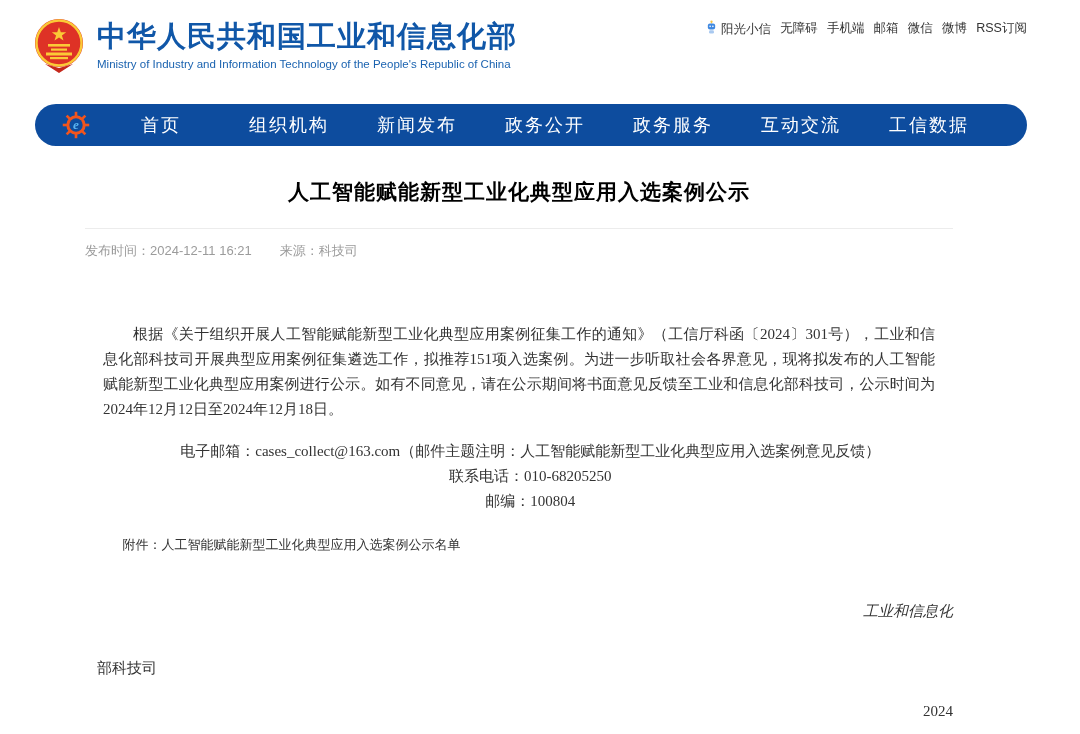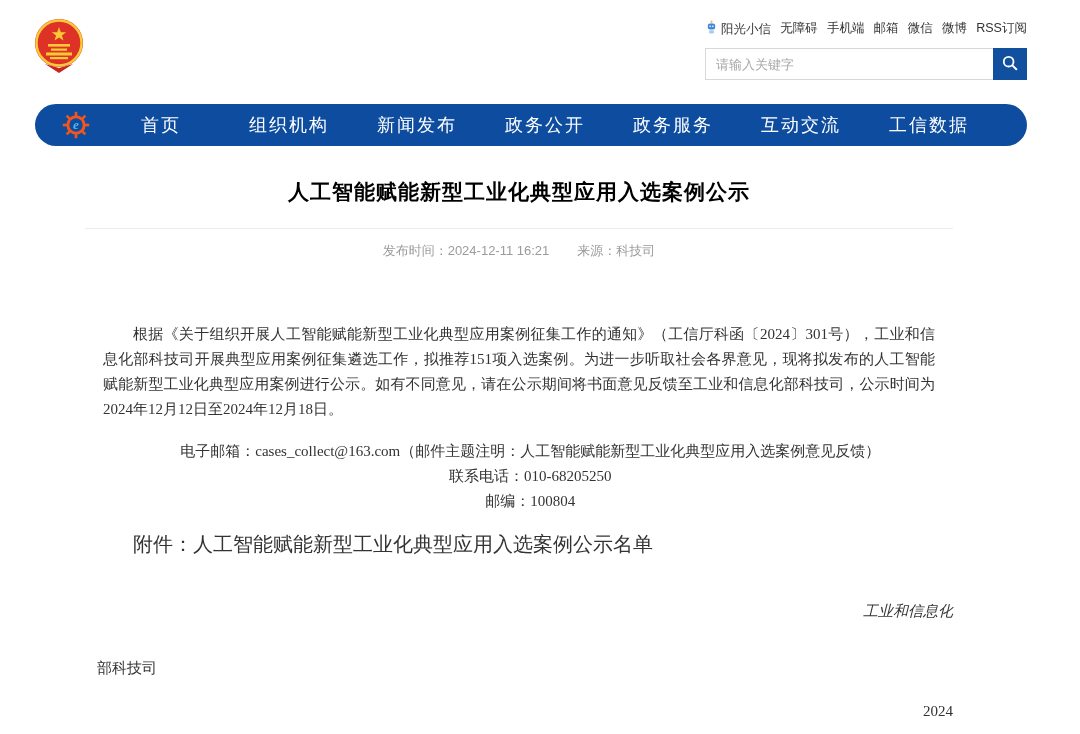--- a/index.html
+++ b/index.html
@@ -43,29 +43,29 @@
   .breadcrumb a { color:#666; text-decoration:none; cursor:pointer; }
   .breadcrumb .crumb-current { color:#666; }
   .breadcrumb .sep { color:#999; margin:0 5px; }
 
   
   .article { width:868px; margin-left:85px; color:#333;
     font-family:"Liberation Serif","DejaVu Serif",serif; }
   .title-sec { margin-top:32px; padding-bottom:22px; border-bottom:1px solid #ececec; }
   .title-sec h1 { font-size:21px; font-weight:bold; text-align:center; color:#000000;
     font-family:"Liberation Sans","DejaVu Sans",sans-serif; letter-spacing:1px; }
-  .meta { margin-top:13px; text-align:center; font-size:13px; color:#9b9b9b;
+  .meta { margin-top:13px; text-align:left; font-size:13px; color:#9b9b9b;
     font-family:"Liberation Sans","DejaVu Sans",sans-serif; }
   .meta .meta-gap { display:inline-block; width:28px; }
 
   .body-p { margin-top:62px; padding:0 18px; font-size:15px; line-height:25px;
     text-align:justify; text-indent:2em; }
   .contact-line { padding:0 18px; font-size:15px; line-height:25px; text-indent:1.5em;text-align:center; }
   .contact-line.first { margin-top:17px; }
-  .attachment { margin-top:18px; padding:0 18px; font-size:20px; line-height:25px;
+  .attachment { margin-top:18px; padding:0 18px; font-size:13px; line-height:25px;
     text-indent:1.5em; color:#333; text-decoration:none; display:block; }
 
   .sig { font-size:15px; line-height:25px; }
   .sig-right { text-align:right; }
   .sig-left { text-align:left; padding-left:12px;margin-top:32px; }
   .sig-dept-right { margin-top:42px;font-style:italic; }
   .sig-date-right { margin-top:18px; }
 </style>
 </head>
 <body>
@@ -79,20 +79,24 @@
           <circle cx="26" cy="27" r="24" fill="#de3226"></circle>
           <circle cx="26" cy="27" r="22.5" fill="none" stroke="#fbca36" stroke-width="2.4"></circle>
           <polygon points="26,11 27.8,16.2 33.2,16.2 28.9,19.4 30.5,24.6 26,21.4 21.5,24.6 23.1,19.4 18.8,16.2 24.2,16.2" fill="#fbca36"></polygon>
           <rect x="15" y="28" width="22" height="2.6" fill="#fbca36"></rect>
           <rect x="18" y="32.5" width="16" height="2.2" fill="#fbca36"></rect>
           <rect x="13" y="36.5" width="26" height="3" fill="#fbca36"></rect>
           <rect x="17" y="41" width="18" height="2.2" fill="#fbca36"></rect>
           <path d="M12 48 L26 57 L40 48 L26 52 Z" fill="#c5281c"></path>
         </svg>
       </span>
+      <div class="brand-text">
+        <div class="site-title">中华人民共和国工业和信息化部</div>
+        <div class="site-subtitle">Ministry of Industry and Information Technology of the People's Republic of China</div>
+      </div>
     </div>
 
     <div class="tools">
       <div class="quick-links">
         <a>
           <span>
             <svg viewBox="0 0 16 18" width="13" height="15" aria-hidden="true">
               <line x1="8" y1="1.5" x2="8" y2="4" stroke="#f6c344" stroke-width="1.4"></line>
               <circle cx="8" cy="1.8" r="1.4" fill="#f6c344"></circle>
               <rect x="3.5" y="4" width="9" height="7.5" rx="2.6" fill="#3f88e0"></rect>
@@ -102,31 +106,20 @@
             </svg>
           </span>
           <span>阳光小信</span>
         </a>
         <a>无障碍</a>
         <a>手机端</a>
         <a>邮箱</a>
         <a>微信</a>
         <a>微博</a>
         <a>RSS订阅</a>
-      </div>
-      <div class="search-row">
-        <input type="text" placeholder="请输入关键字" style="">
-        <button>
-          <span>
-            <svg viewBox="0 0 20 20" width="18" height="18" aria-hidden="true">
-              <circle cx="8.5" cy="8.5" r="5.4" fill="none" stroke="#ffffff" stroke-width="2"></circle>
-              <line x1="12.6" y1="12.6" x2="17" y2="17" stroke="#ffffff" stroke-width="2.2" stroke-linecap="round"></line>
-            </svg>
-          </span>
-        </button>
       </div>
     </div>
   </header>
 
   <nav class="navbar">
     <span class="gear-wrap">
       <svg viewBox="0 0 34 34" width="30" height="30" aria-hidden="true">
         <g fill="#f2551d">
           <rect x="15.5" y="2" width="3" height="6"></rect>
           <rect x="15.5" y="2" width="3" height="6" transform="rotate(45 17 17)"></rect>

